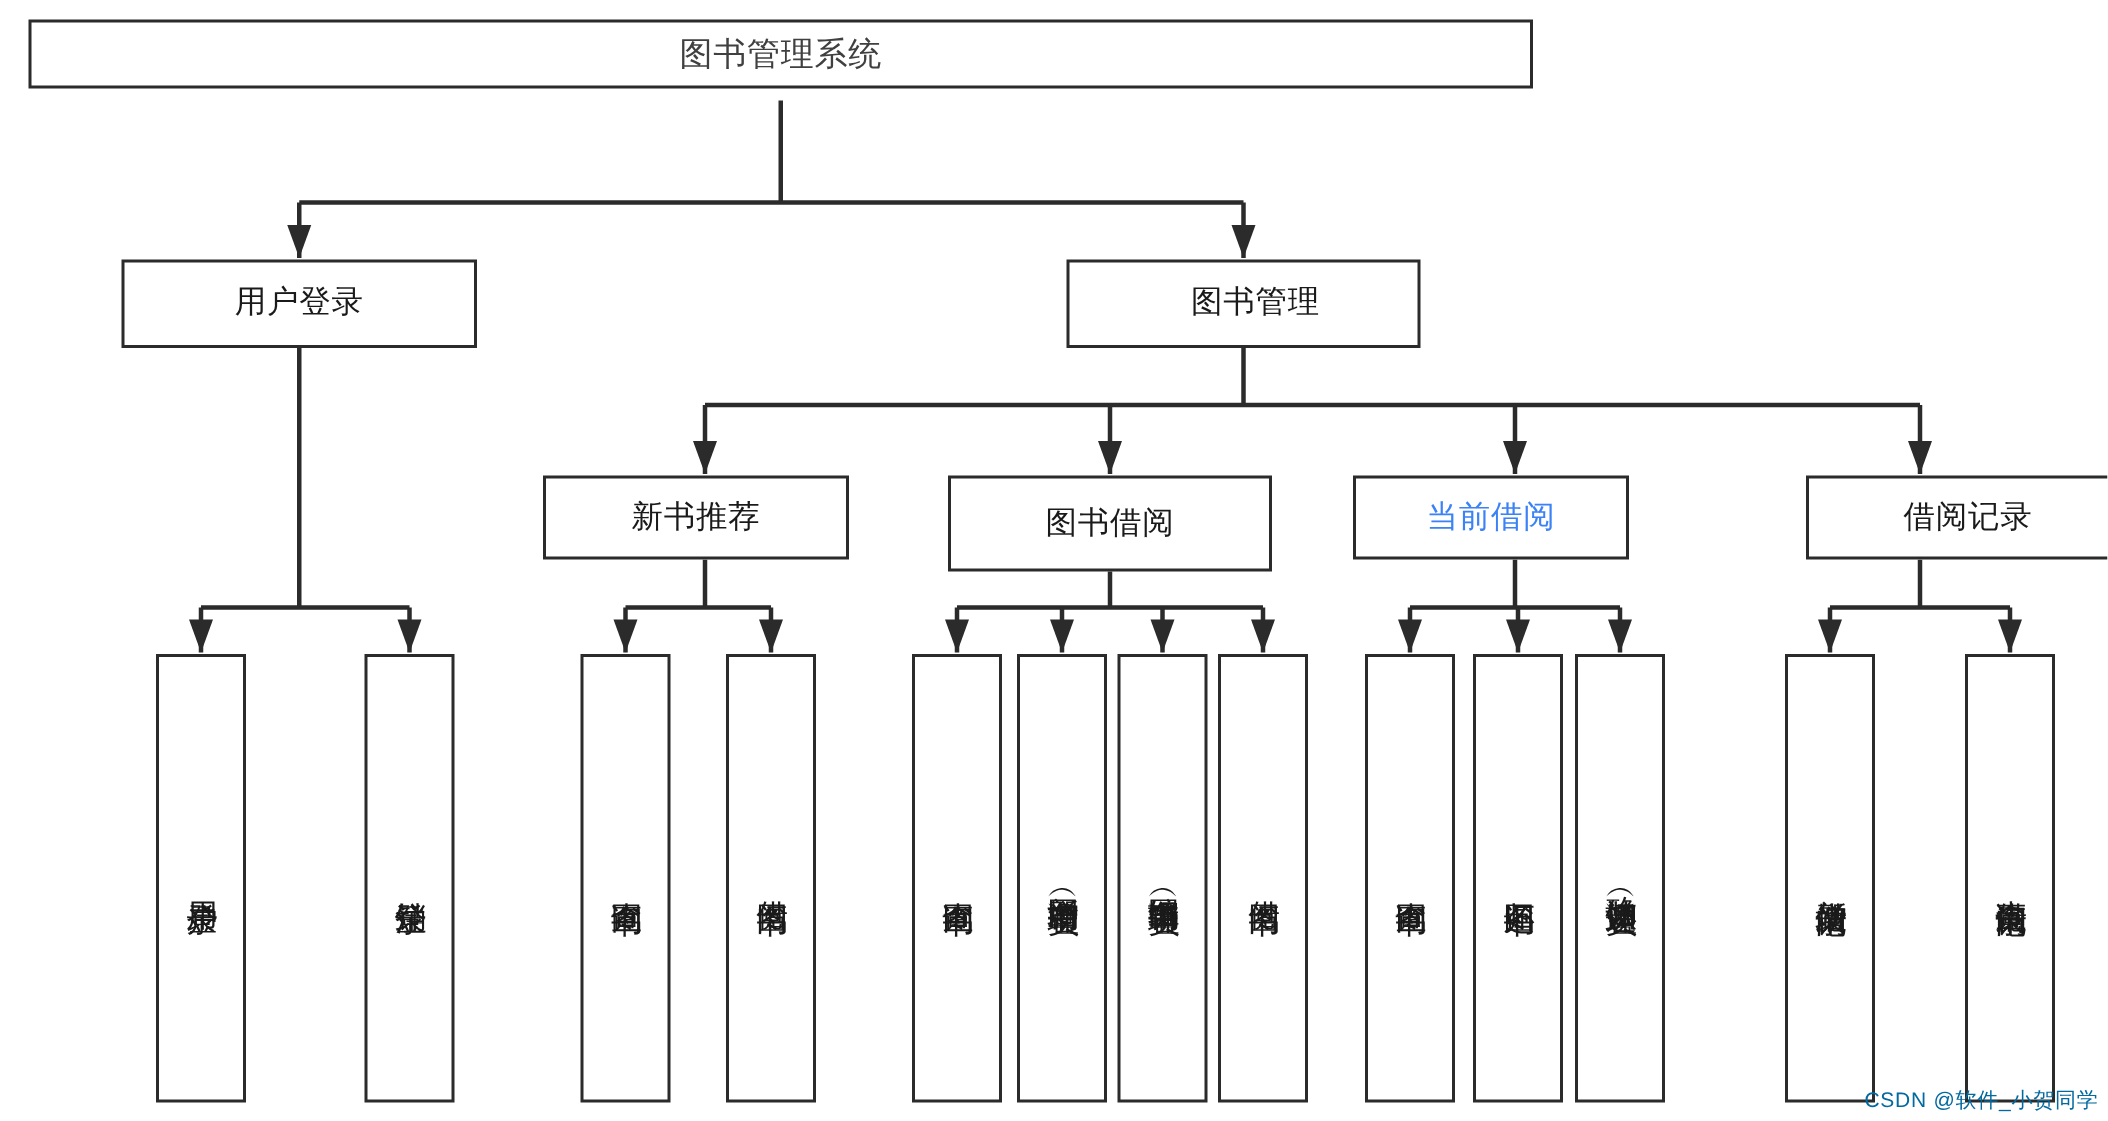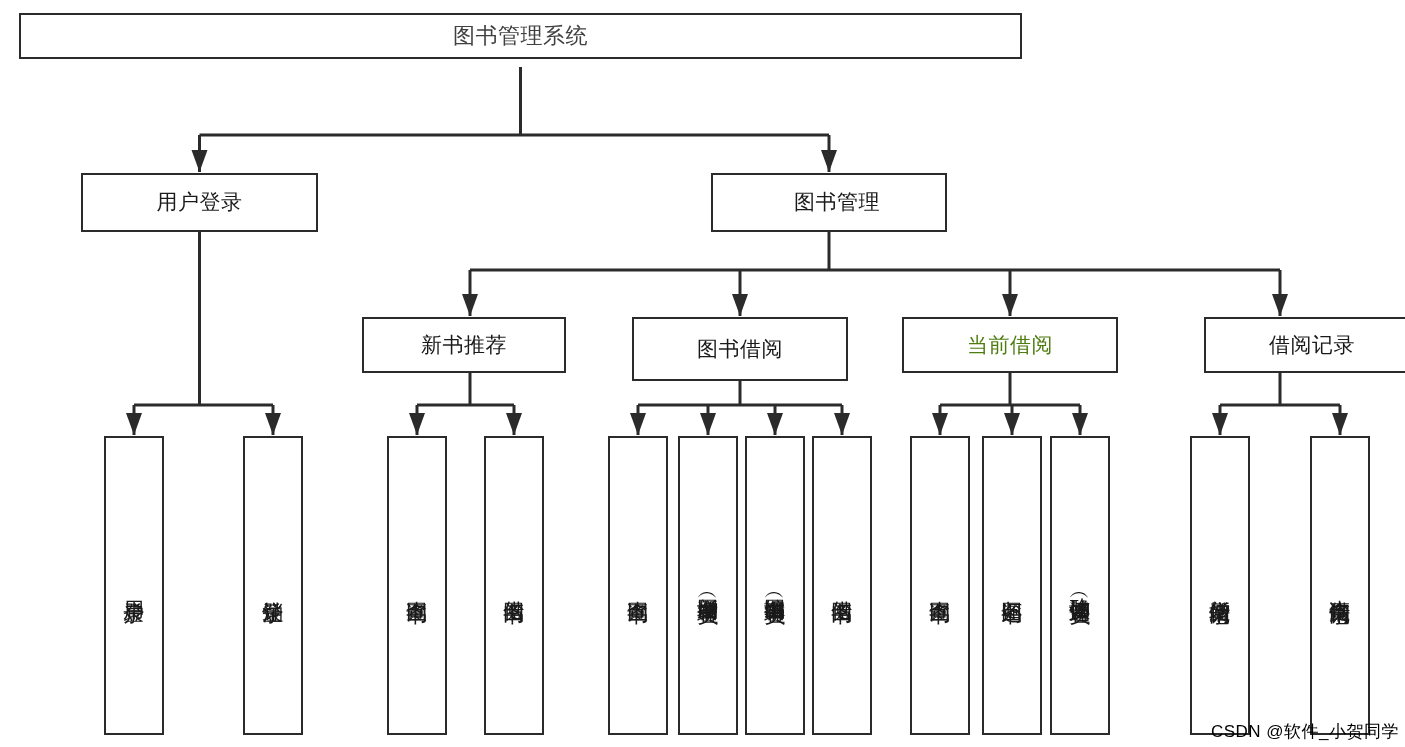--- a/index.html
+++ b/index.html
@@ -53,22 +53,22 @@
     font-size: 21px;
     line-height: 1.32;
     letter-spacing: 1px;
     white-space: nowrap;
     display: block;
   }
   .watermark {
     position: absolute;
     right: 6px;
     bottom: 4px;
-    font-size: 17px;
-    color: #000000;
+    font-size: 14px;
+    color: #0369a1;
     letter-spacing: 0.5px;
     white-space: nowrap;
   }
 </style>
 </head>
 <body>
 
 <div id="canvas">
   <svg id="edges" viewBox="0 0 1405 747" xmlns="http://www.w3.org/2000/svg">
       <line x1="520.5" y1="67" x2="520.5" y2="135" stroke="#2b2b2b" stroke-width="3"></line>
@@ -133,21 +133,21 @@
       </div>
       <div class="node horiz" style="left: 711px; top: 173px; width: 236px; height: 59px; border-color: rgb(43, 43, 43); background: rgb(255, 255, 255); color: rgb(26, 26, 26); padding-left: 16px;">
         <span>图书管理</span>
       </div>
       <div class="node horiz" style="left: 362px; top: 317px; width: 204px; height: 56px; border-color: rgb(43, 43, 43); background: rgb(255, 255, 255); color: rgb(26, 26, 26);">
         <span>新书推荐</span>
       </div>
       <div class="node horiz" style="left: 632px; top: 317px; width: 216px; height: 64px; border-color: rgb(43, 43, 43); background: rgb(255, 255, 255); color: rgb(26, 26, 26);">
         <span>图书借阅</span>
       </div>
-      <div class="node horiz" style="left: 902px; top: 317px; width: 216px; height: 56px; border-color: rgb(43, 43, 43); background: rgb(255, 255, 255); color: #4d7c0f;">
+      <div class="node horiz" style="left: 902px; top: 317px; width: 184px; height: 56px; border-color: rgb(43, 43, 43); background: rgb(255, 255, 255); color: #3b82f6;">
         <span>当前借阅</span>
       </div>
       <div class="node horiz" style="left: 1204px; top: 317px; width: 216px; height: 56px; border-color: rgb(43, 43, 43); background: rgb(255, 255, 255); color: rgb(26, 26, 26);">
         <span>借阅记录</span>
       </div>
       <div class="node leaf" style="left: 104px; top: 436px; width: 60px; height: 299px; border-color: rgb(43, 43, 43); background: rgb(255, 255, 255); color: rgb(26, 26, 26);">
         <span class="vtext">用户登录</span>
       </div>
       <div class="node leaf" style="left: 243px; top: 436px; width: 60px; height: 299px; border-color: rgb(43, 43, 43); background: rgb(255, 255, 255); color: rgb(26, 26, 26);">
         <span class="vtext">注销登录</span>

